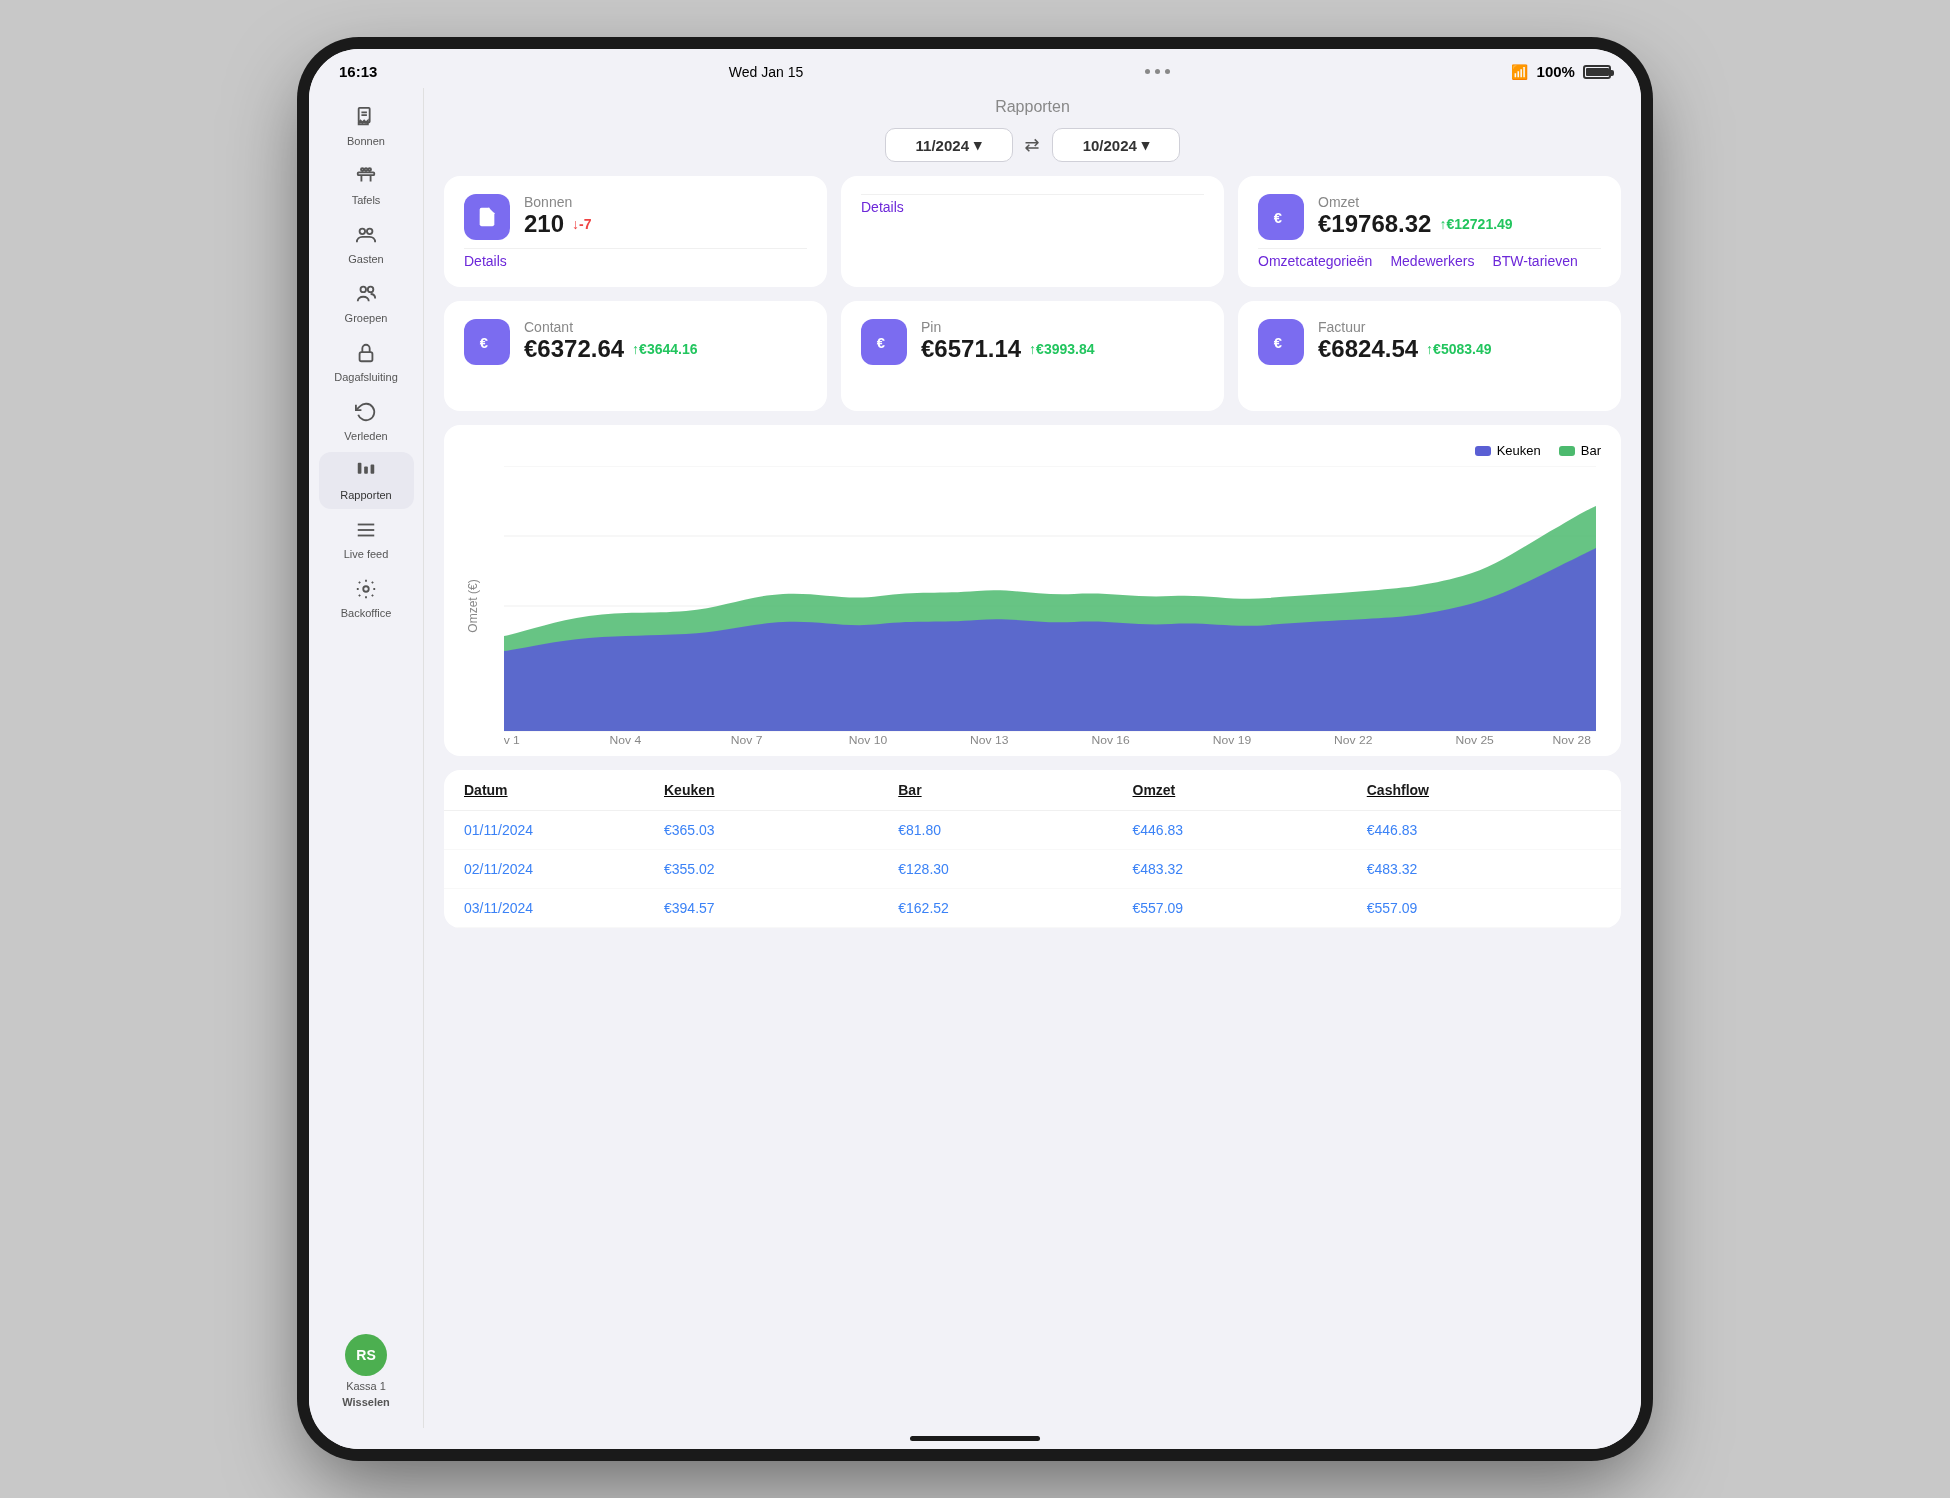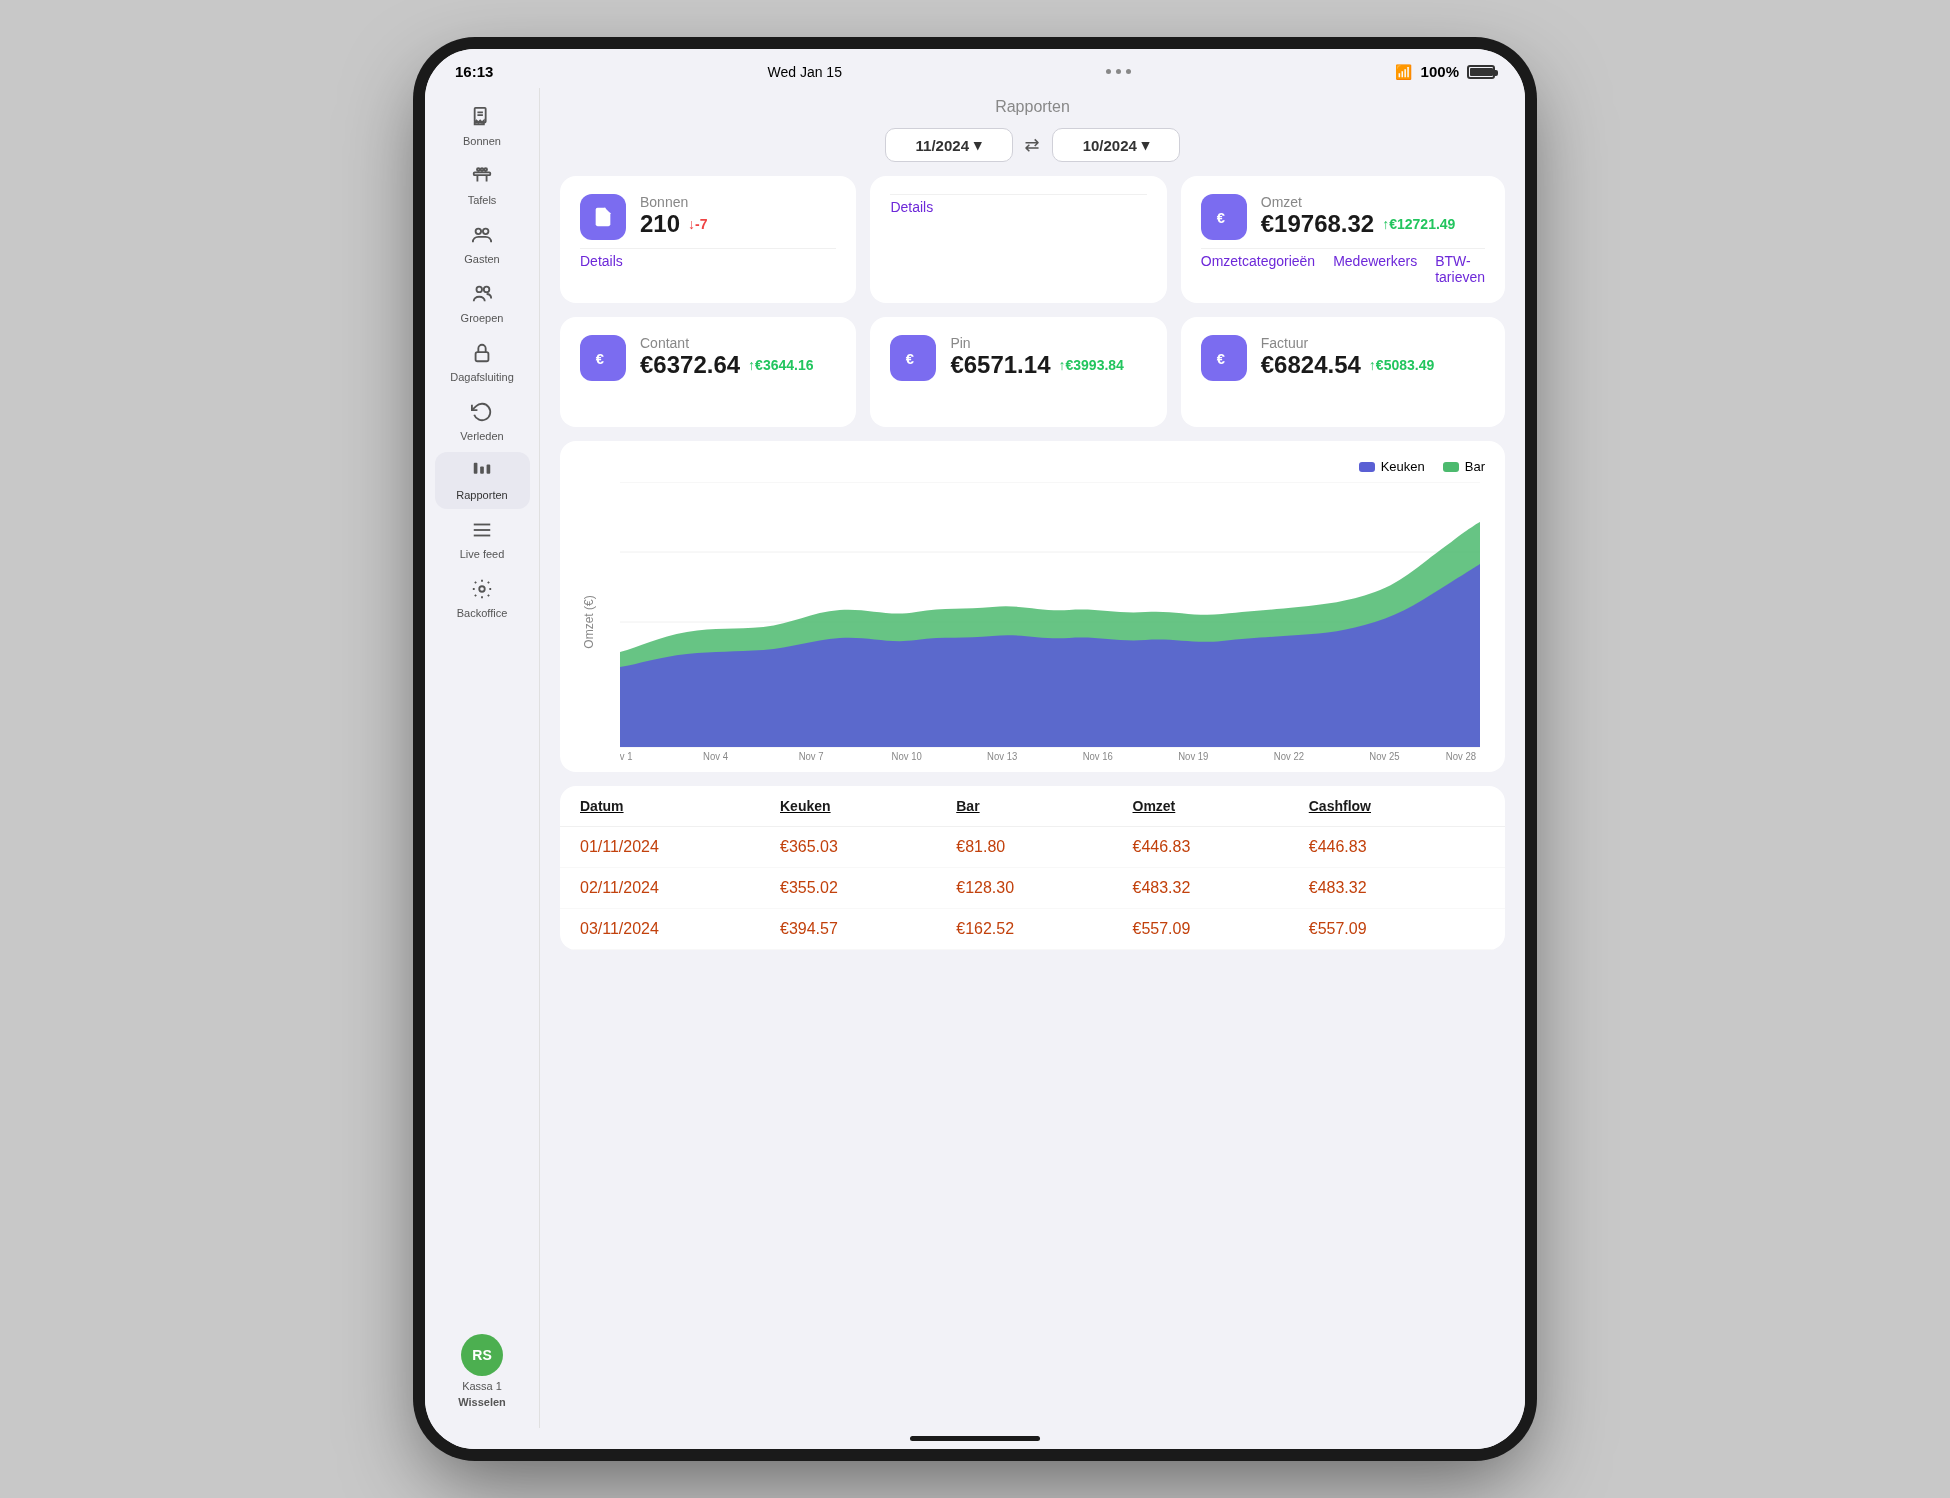--- a/index.html
+++ b/index.html
@@ -5,21 +5,21 @@
     * { box-sizing: border-box; margin: 0; padding: 0; }
     body {
       background: #c8c8c8;
       display: flex;
       justify-content: center;
       align-items: center;
       min-height: 100vh;
       font-family: -apple-system, BlinkMacSystemFont, 'Helvetica Neue', Arial, sans-serif;
     }
     .device-frame {
-      width: 1100px;
+      width: 1332px;
       height: 1400px;
       background: #f2f2f7;
       border-radius: 50px;
       box-shadow: 0 0 0 12px #1a1a1a, 0 30px 80px rgba(0,0,0,0.5);
       overflow: hidden;
       position: relative;
       display: flex;
       flex-direction: column;
     }
     
@@ -264,22 +264,22 @@
       font-weight: 700;
       color: #1a1a1a;
     }
     .table-row {
       display: grid;
       grid-template-columns: 200px 1fr 1fr 1fr 1fr;
       padding: 11px 20px;
       border-bottom: 1px solid #f8f8f8;
     }
     .table-cell {
-      font-size: 16px;
-      color: #c2410c;
+      font-size: 14px;
+      color: #3b82f6;
     }
   </style>
 </head>
 <body>
 
 <div class="device-frame">
 
   <div class="status-bar">
     <span>16:13</span>
     <span style="margin-left:10px;font-weight:400;font-size:14px;">Wed Jan 15</span>

